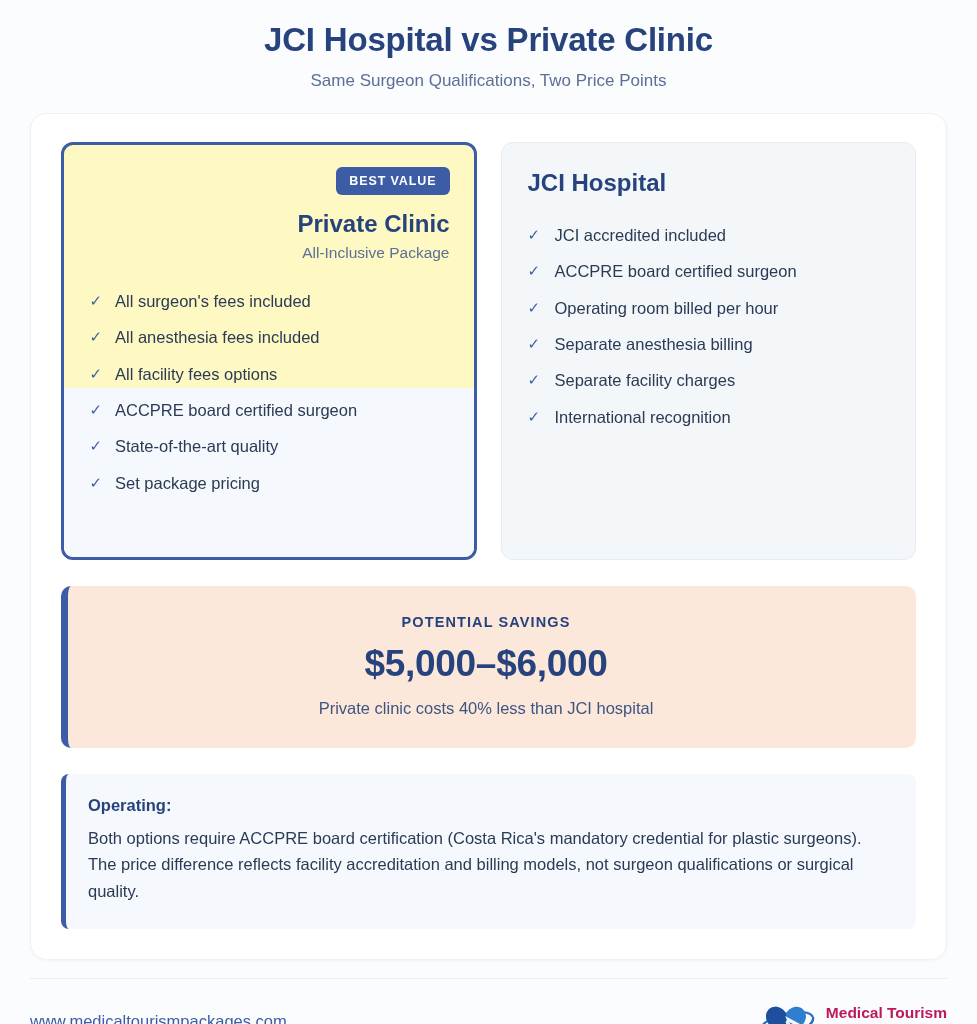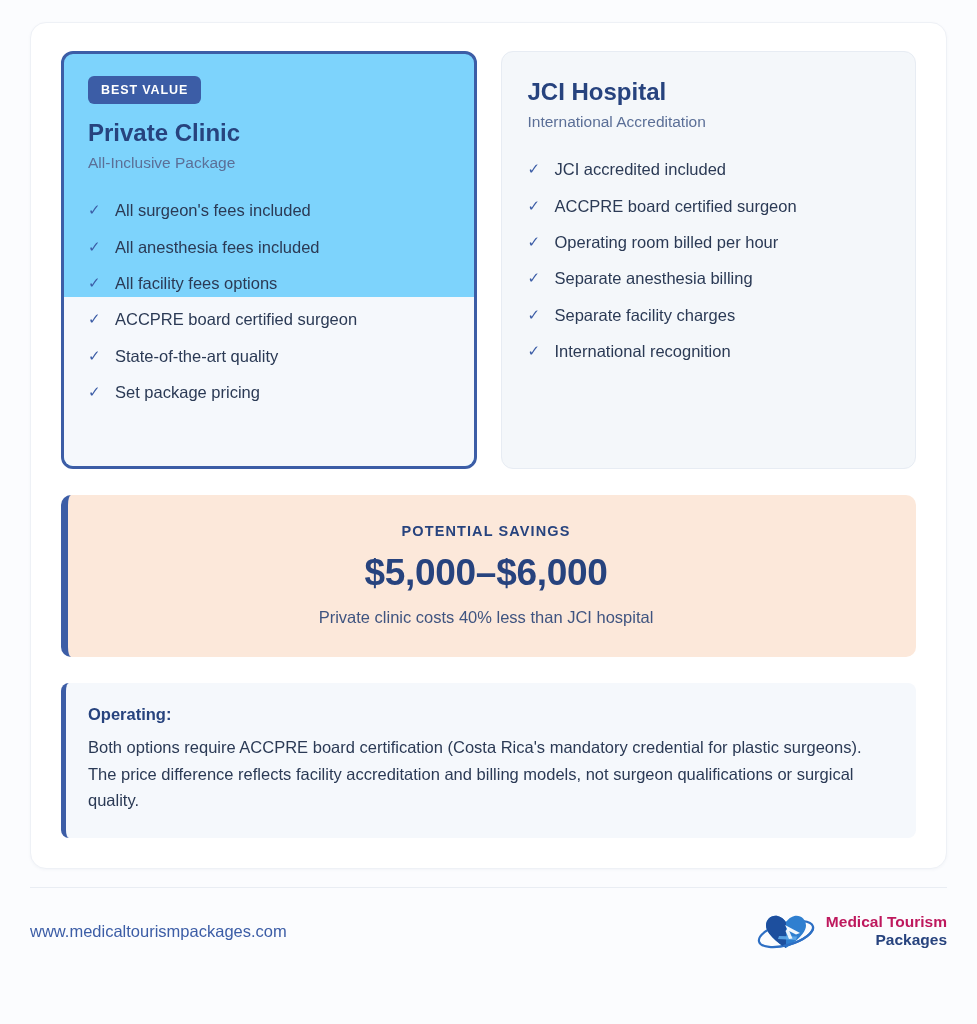--- a/index.html
+++ b/index.html
@@ -64,22 +64,23 @@
     flex: 1 1 0;
     border-radius: 12px;
     position: relative;
     overflow: hidden;
     min-height: 418px;
   }
 
   
   .card-featured {
     border: 3px solid #3c5da6;
-    background: #7dd3fc;
+    background: #fef9c3;
     padding: 22px 24px 24px 24px;
+    text-align: right;
   }
   .card-featured .tint {
     position: absolute;
     left: 0; right: 0;
     top: 243px;
     bottom: 0;
     background: #f5f8fc;
     z-index: 0;
   }
   .card-featured > * { position: relative; z-index: 1; }
@@ -219,20 +220,24 @@
     font-weight: bold;
     color: #27437e;
     display: block;
   }
 </style>
 </head>
 <body>
 
 <div class="page">
 
+  <div class="header">
+    <div class="main-title">JCI Hospital vs Private Clinic</div>
+    <div class="main-subtitle">Same Surgeon Qualifications, Two Price Points</div>
+  </div>
 
   <div class="container">
 
     <div class="cards">
 
       <div class="card card-featured">
         <div class="tint"></div>
         <span class="badge">BEST VALUE</span>
         <div class="card-title">Private Clinic</div>
         <div class="card-subtitle">All-Inclusive Package</div>
@@ -259,21 +264,20 @@
           </li>
           <li class="feature-item">
             <span class="check-icon">✓</span>
             <span>Set package pricing</span>
           </li>
         </ul>
       </div>
 
       <div class="card card-plain">
         <div class="card-title">JCI Hospital</div>
-        <div class="card-subtitle">International Accreditation</div>
         <ul class="feature-list">
           <li class="feature-item">
             <span class="check-icon">✓</span>
             <span>JCI accredited included</span>
           </li>
           <li class="feature-item">
             <span class="check-icon">✓</span>
             <span>ACCPRE board certified surgeon</span>
           </li>
           <li class="feature-item">

